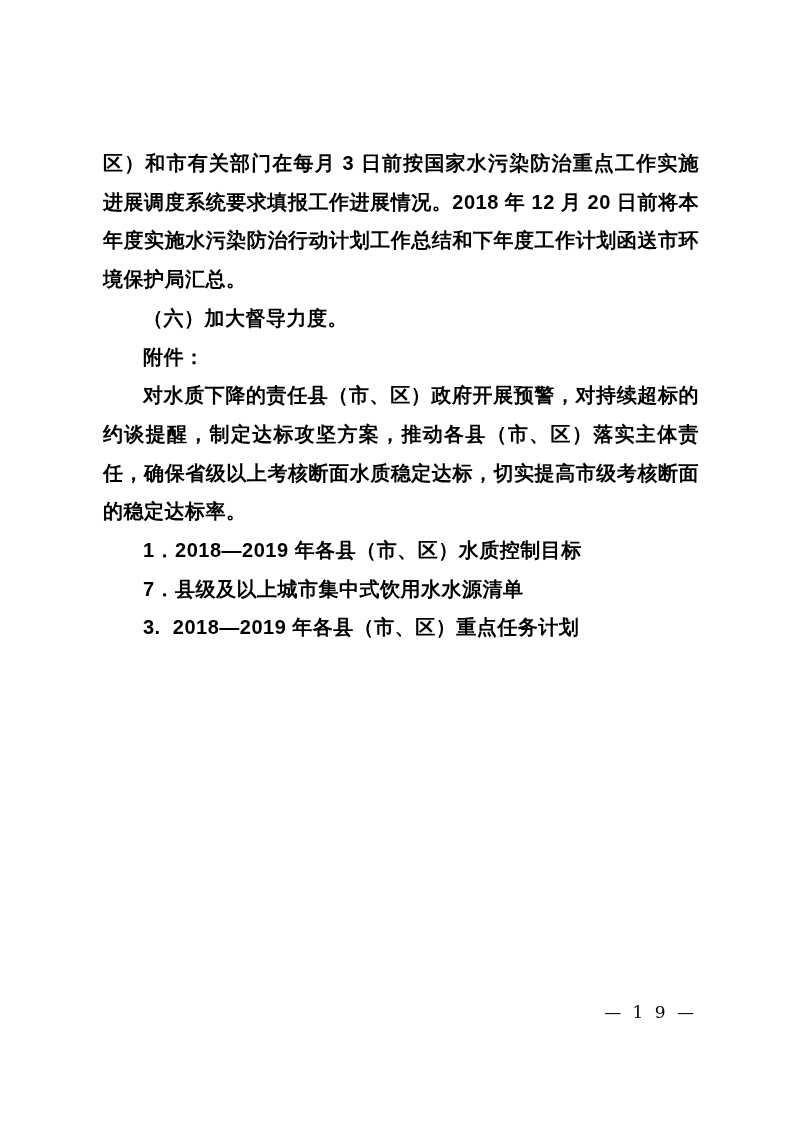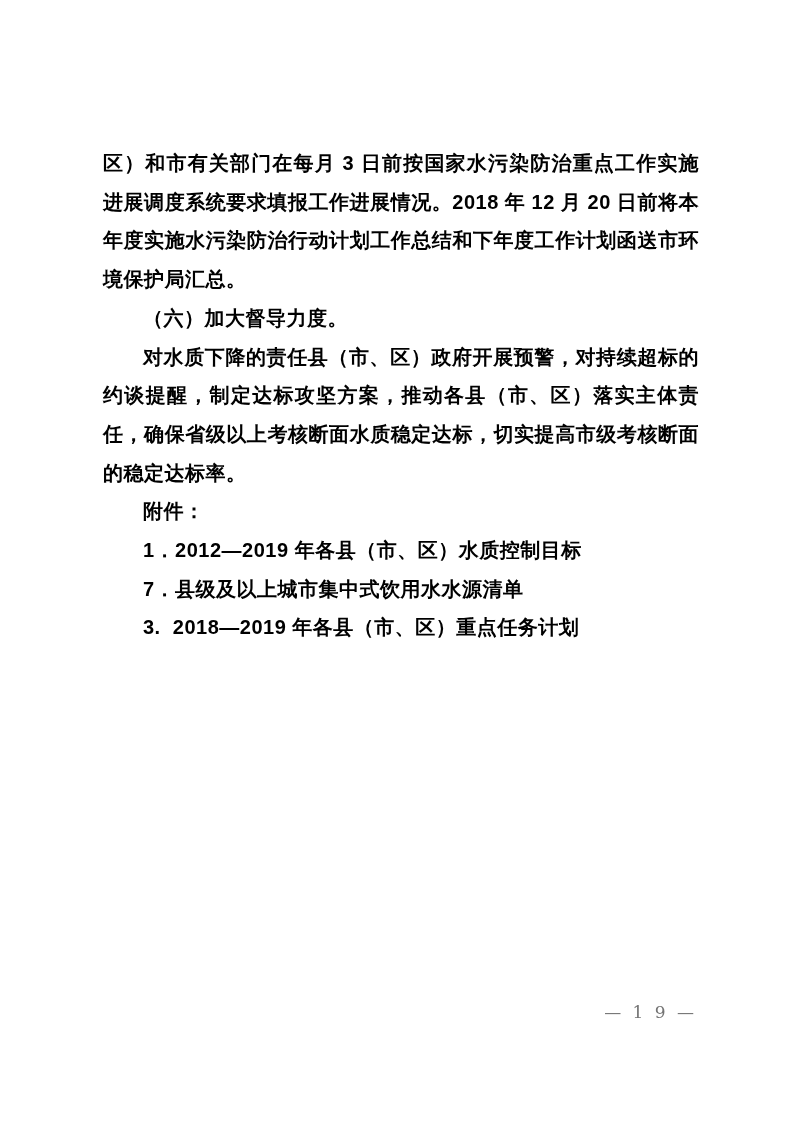--- a/index.html
+++ b/index.html
@@ -35,32 +35,32 @@
     text-indent: 2em;
   }
   .footer {
     position: absolute;
     top: 1000px;
     right: 96px;
     font-family: "DejaVu Serif", "Liberation Serif", serif;
     font-size: 17px;
     line-height: 24px;
     letter-spacing: 3px;
-    color: #737373;
+    color: #000000;
     white-space: pre;
   }
 </style>
 </head>
 <body>
 
 <div class="page">
   <div class="content">
     <p>区）和市有关部门在每月 3 日前按国家水污染防治重点工作实施进展调度系统要求填报工作进展情况。2018 年 12 月 20 日前将本年度实施水污染防治行动计划工作总结和下年度工作计划函送市环境保护局汇总。</p>
     <p class="indent">（六）加大督导力度。</p>
+    <p class="indent">附件：</p>
     <p class="indent">对水质下降的责任县（市、区）政府开展预警，对持续超标的约谈提醒，制定达标攻坚方案，推动各县（市、区）落实主体责任，确保省级以上考核断面水质稳定达标，切实提高市级考核断面的稳定达标率。</p>
-    <p class="indent">附件：</p>
-    <p class="indent">1．2012—2019 年各县（市、区）水质控制目标</p>
+    <p class="indent">1．2018—2019 年各县（市、区）水质控制目标</p>
     <p class="indent">7．县级及以上城市集中式饮用水水源清单</p>
     <p class="indent">3.  2018—2019 年各县（市、区）重点任务计划</p>
   </div>
 
   <div class="footer">— 1 9 —</div>
 </div>
 
 </body></html>

